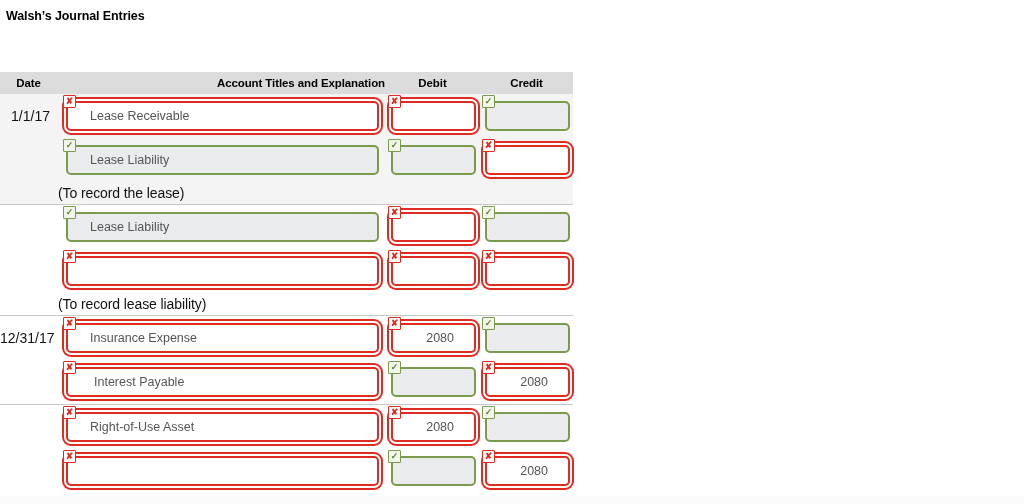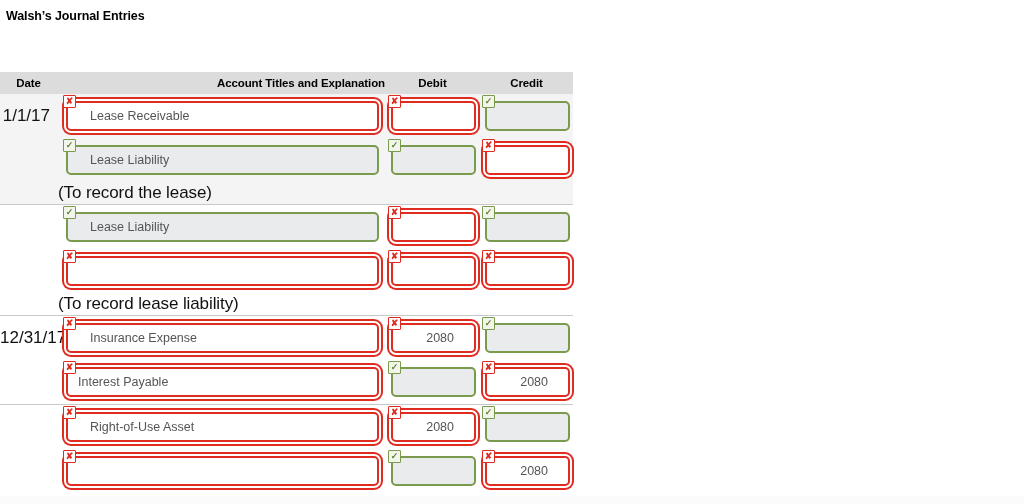--- a/index.html
+++ b/index.html
@@ -66,21 +66,21 @@
 
   
   tr.tint td { background: #f4f4f4; }
 
   
   tr.sep-top > td { border-top: 1px solid #c8c8c8; }
 
   td.date-cell {
     text-align: right;
     padding-right: 7px;
-    font-size: 17px;
+    font-size: 14px;
     color: #111;
     white-space: nowrap;
   }
 
   
   td.field-cell { position: relative; height: 44px; }
 
   .field-wrap {
     position: relative;
     height: 44px;
@@ -110,21 +110,21 @@
   
   .fbox.right {
     background: #e9ebed;
     border: 2px solid #7a9a4e;
     box-shadow: none;
   }
 
   
   .acct-col .fbox { width: 313px; margin-left: 9px; }
   .acct-col .fbox .txt { padding-left: 22px; white-space: nowrap; }
-  .acct-col .fbox .txt.indent { padding-left: 10px; }
+  .acct-col .fbox .txt.indent { padding-left: 26px; }
 
   
   .num-col .fbox {
     width: 85px;
     margin-left: 6px;
     justify-content: flex-end;
   }
   .num-col .fbox .txt {
     padding-right: 20px;
     white-space: nowrap;
@@ -154,21 +154,21 @@
   }
   .badge.good {
     background: #f2f6ea;
     border: 1px solid #7a9a4e;
     color: #5f8136;
   }
 
   
   td.memo-cell { height: 22px; }
   .memo {
-    font-size: 17px;
+    font-size: 14px;
     color: #111;
     padding-left: 58px;
     white-space: nowrap;
     letter-spacing: -0.1px;
   }
 
   
   .bottom-band {
     position: absolute;
     left: 0;

